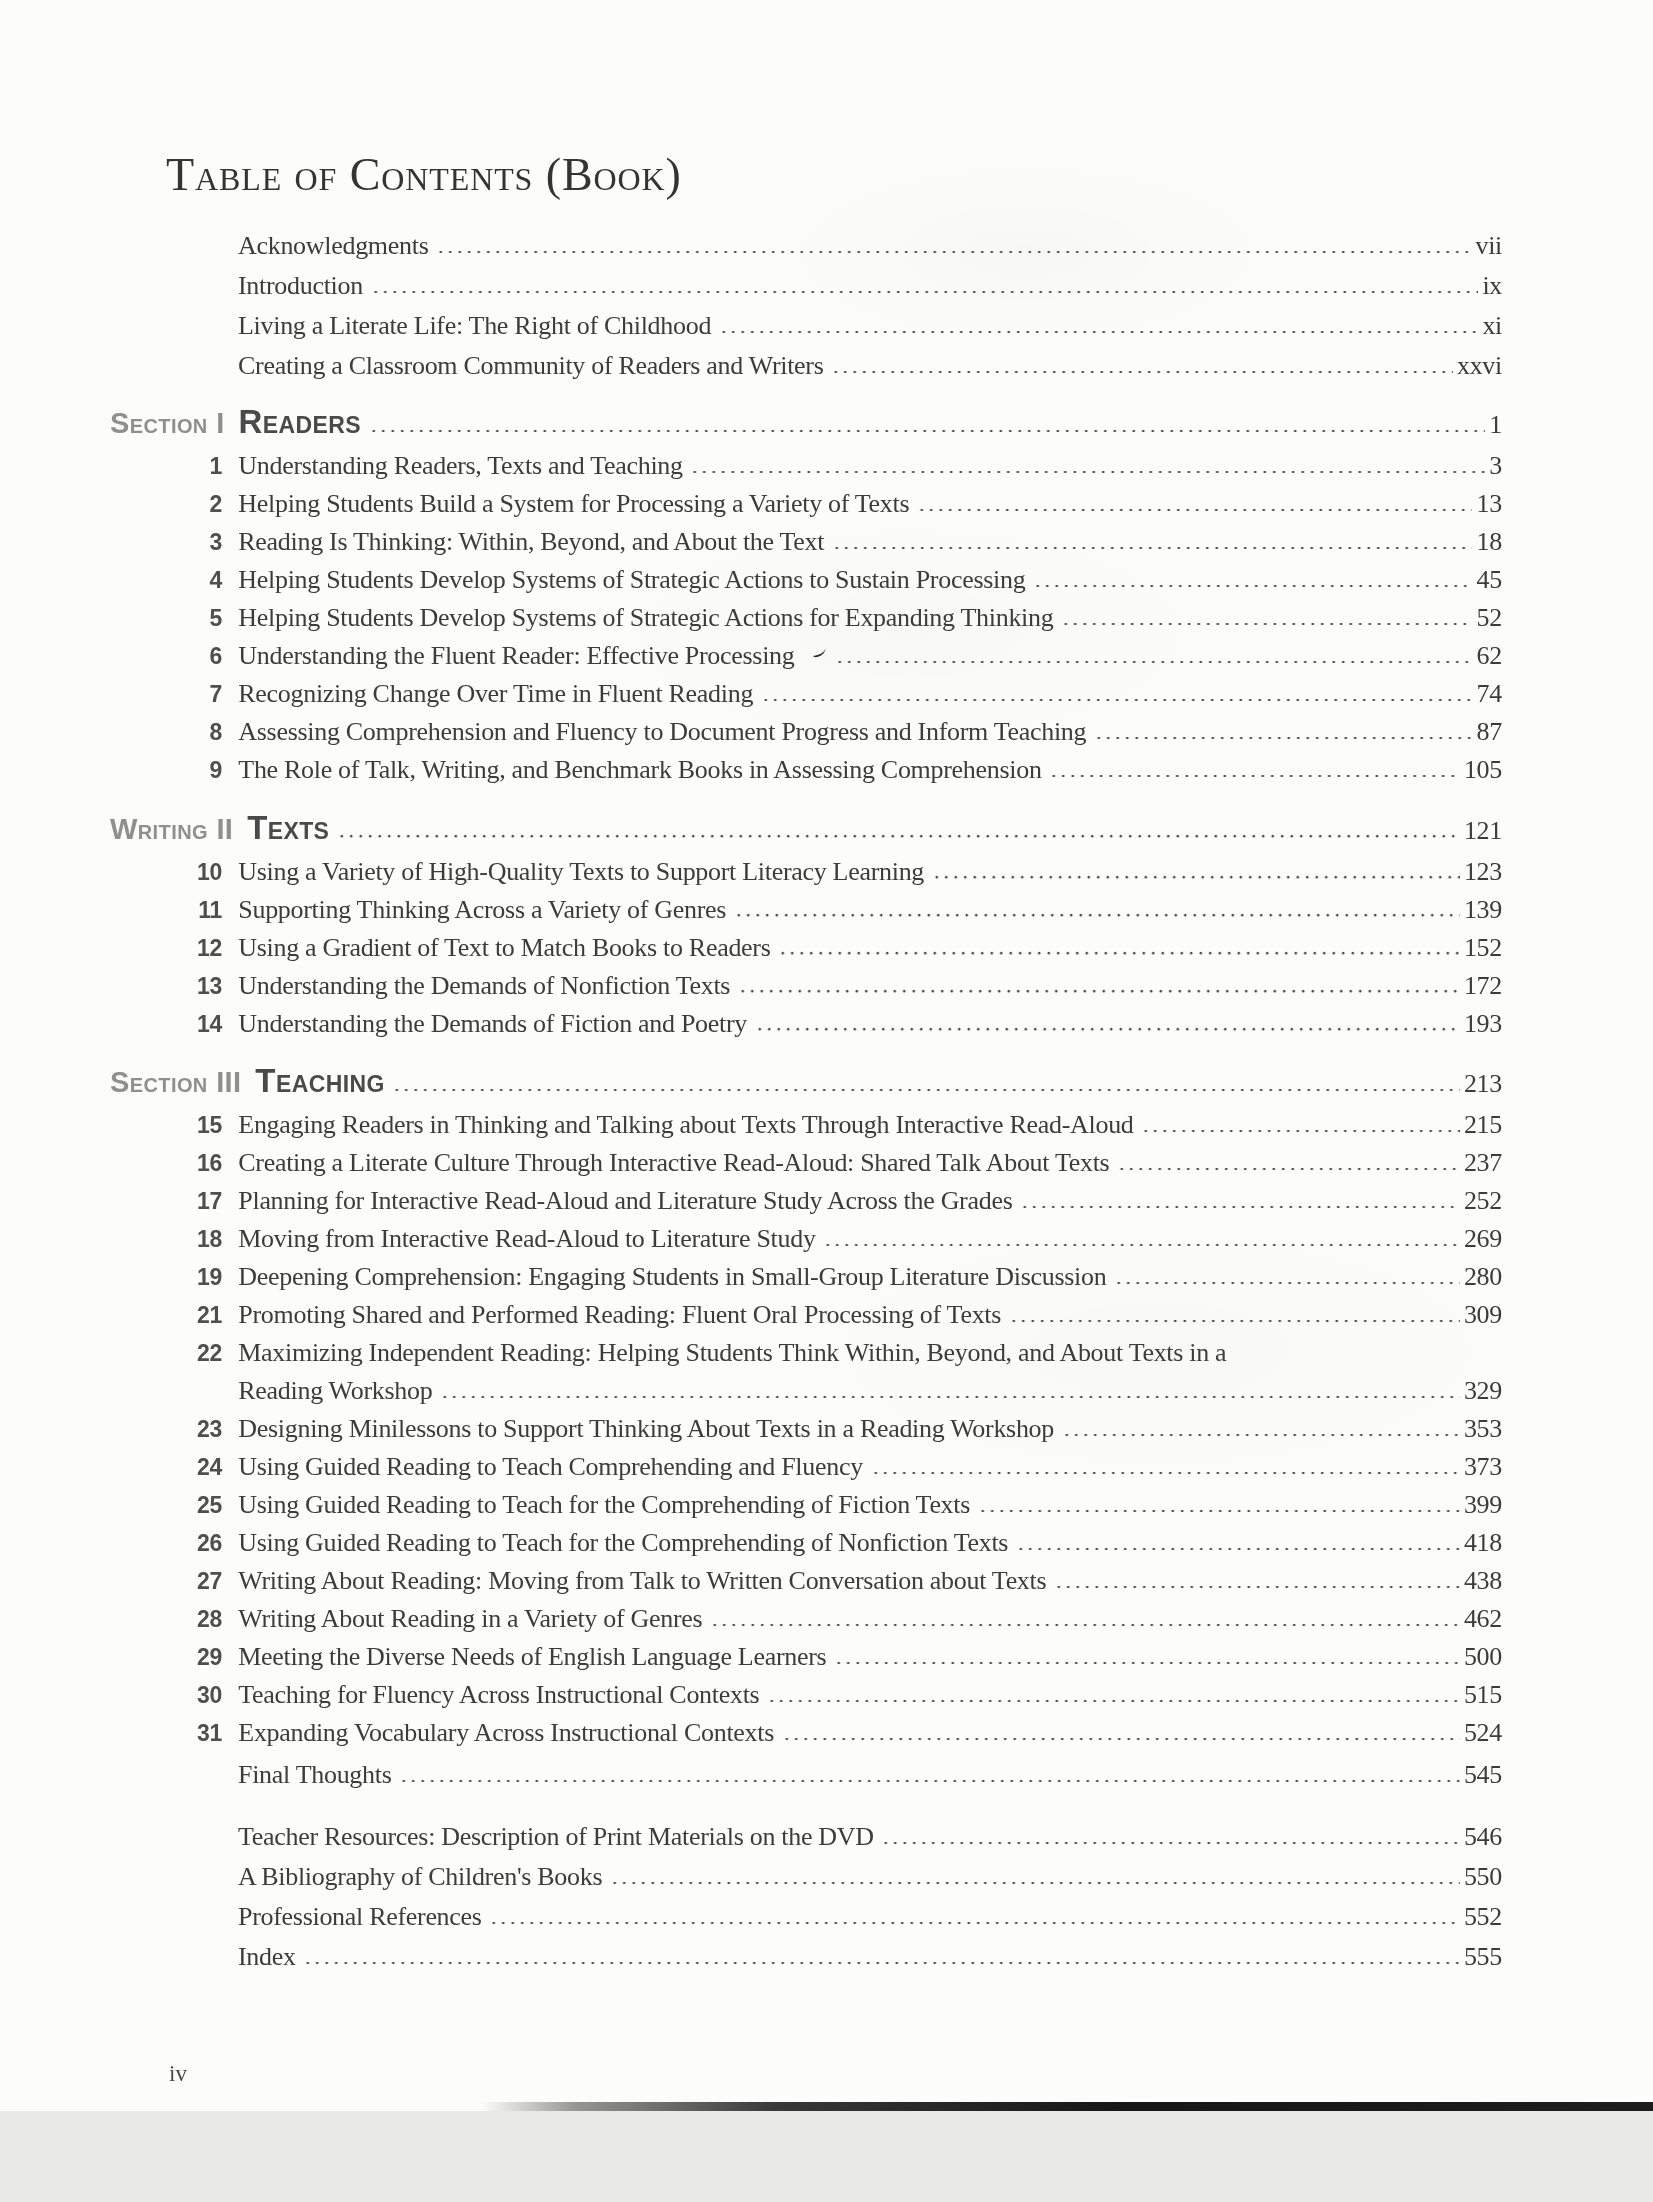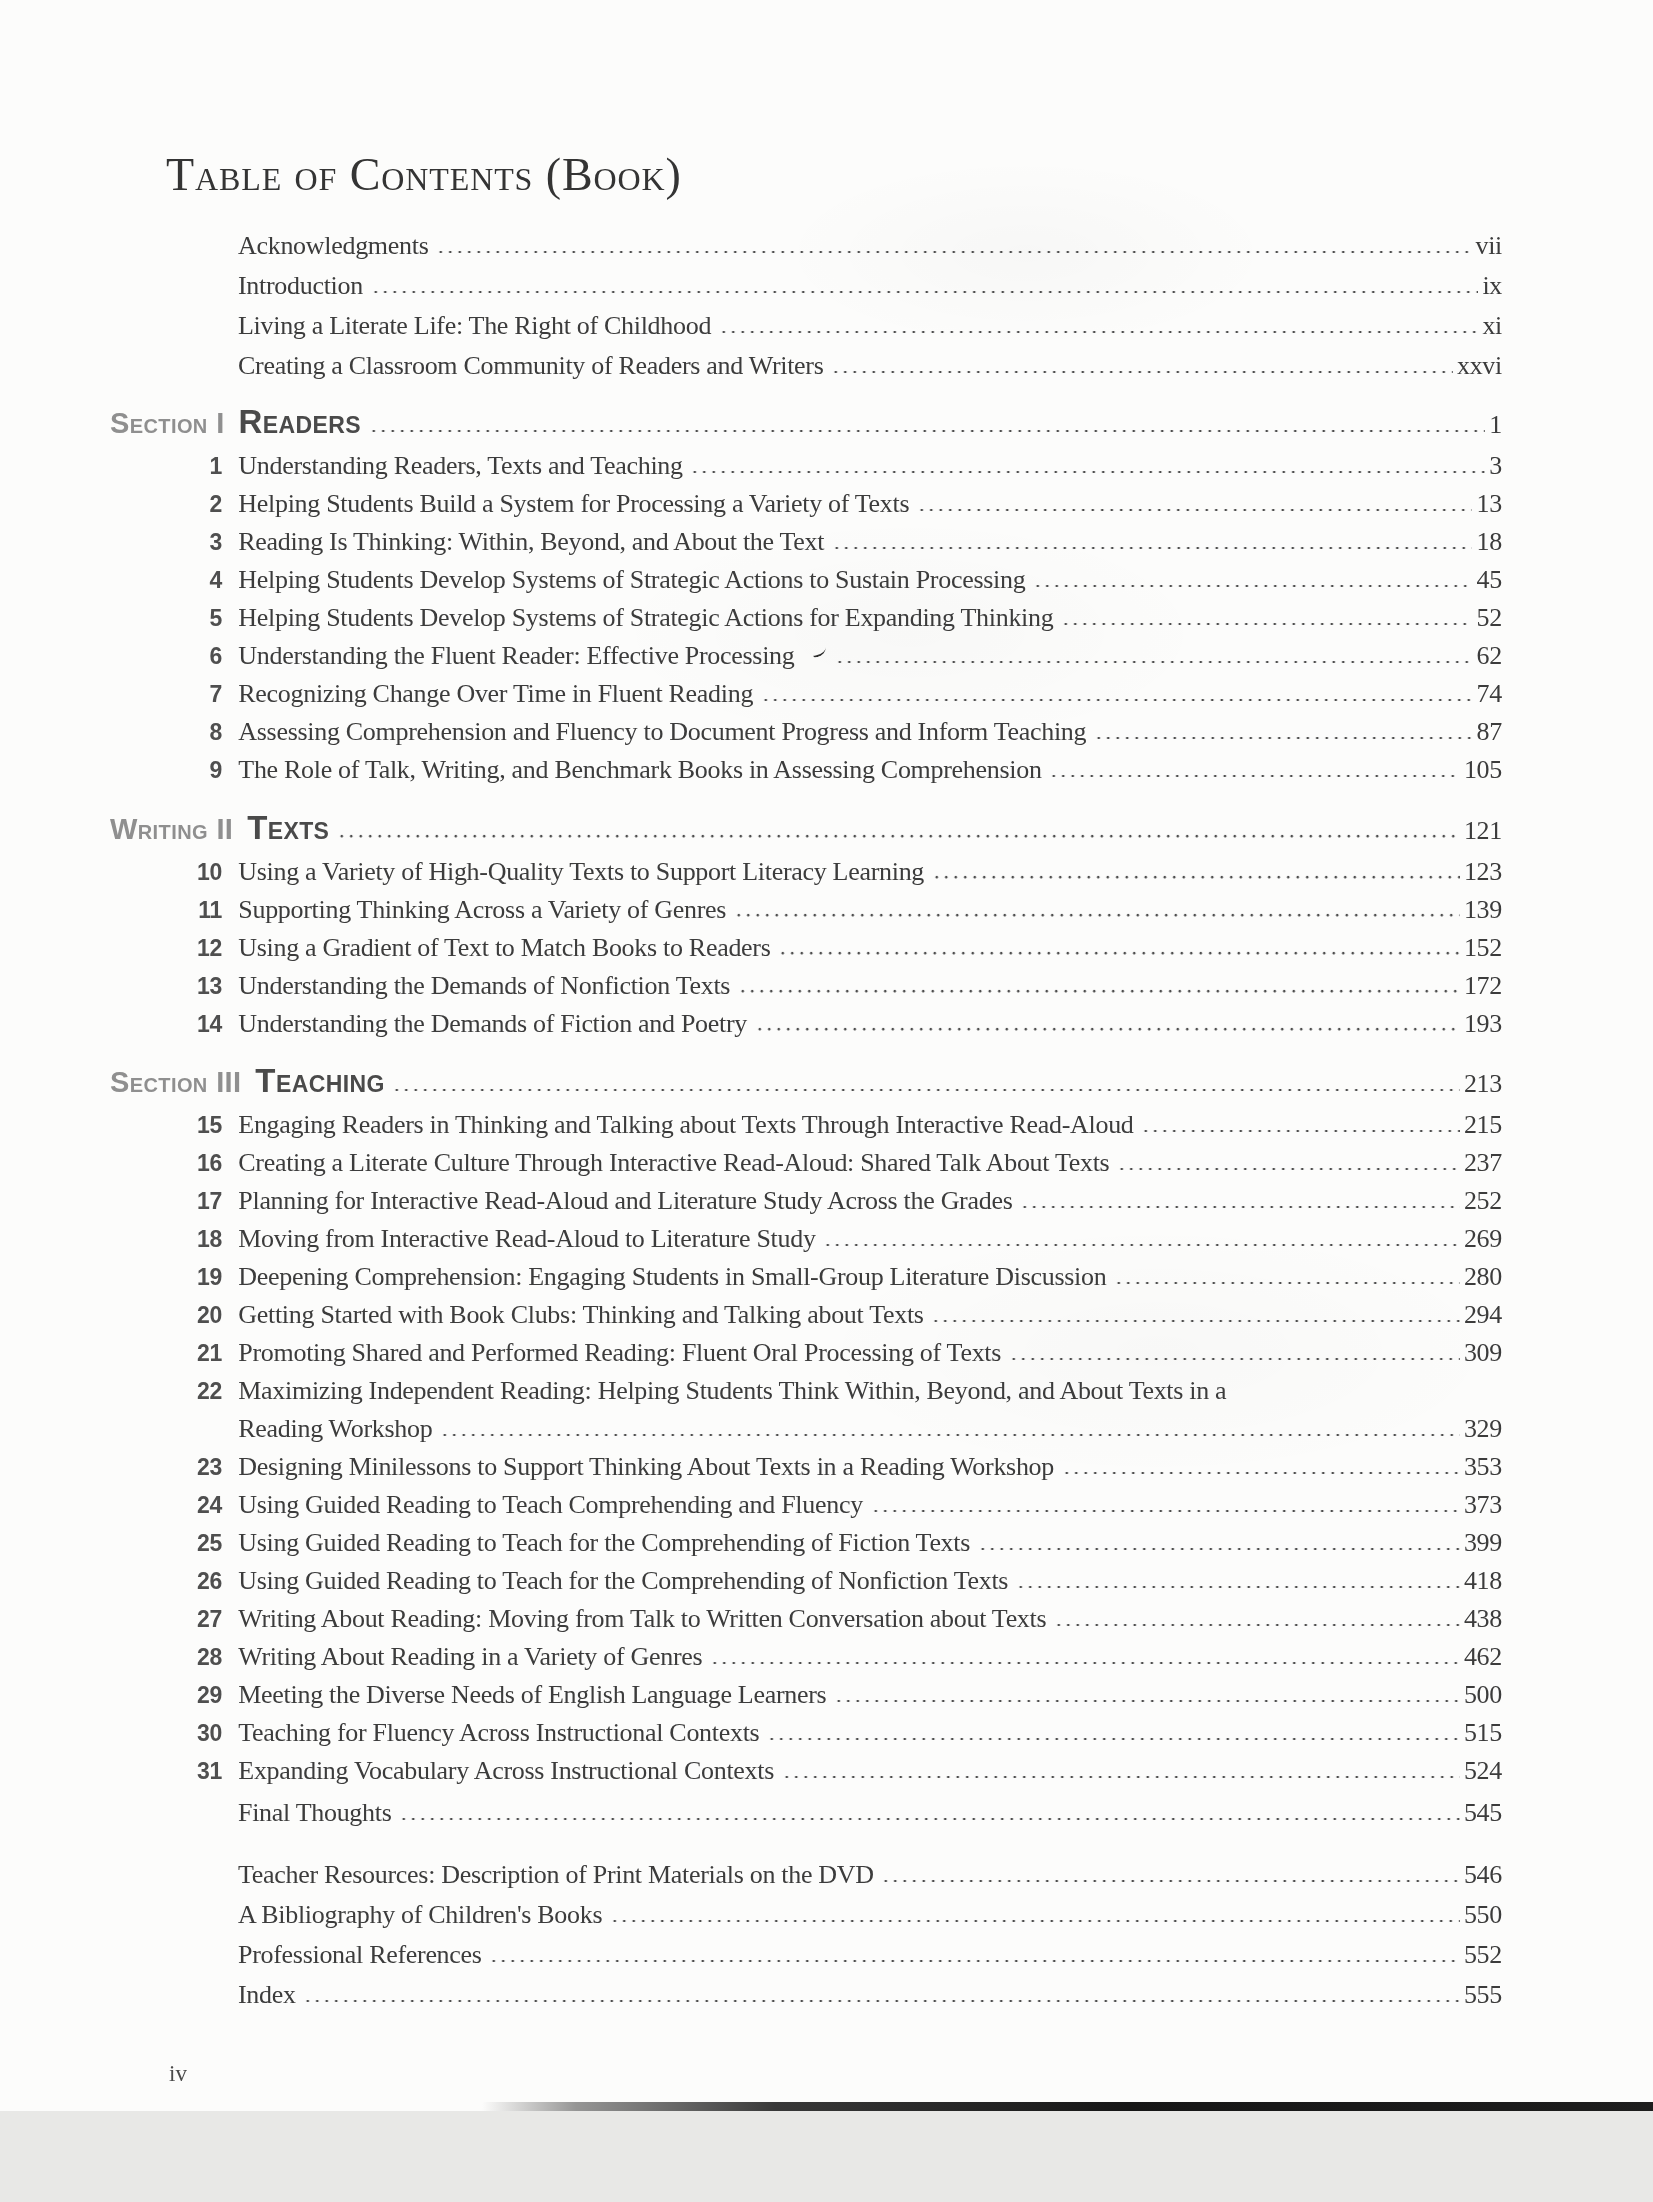--- a/index.html
+++ b/index.html
@@ -229,26 +229,20 @@
           <span class="leader"></span>
           <span class="pg">269</span>
         </div>
         <div class="row ch-row">
           <span class="ch-num">19</span>
           <span>Deepening Comprehension: Engaging Students in Small-Group Literature Discussion</span>
           <span class="leader"></span>
           <span class="pg">280</span>
         </div>
         <div class="row ch-row">
-          <span class="ch-num">20</span>
-          <span>Getting Started with Book Clubs: Thinking and Talking about Texts</span>
-          <span class="leader"></span>
-          <span class="pg">294</span>
-        </div>
-        <div class="row ch-row">
           <span class="ch-num">21</span>
           <span>Promoting Shared and Performed Reading: Fluent Oral Processing of Texts</span>
           <span class="leader"></span>
           <span class="pg">309</span>
         </div>
         <div class="row ch-row">
           <span class="ch-num">22</span>
           <span>Maximizing Independent Reading: Helping Students Think Within, Beyond, and About Texts in a</span>
         </div>
         <div class="row ch-row">

